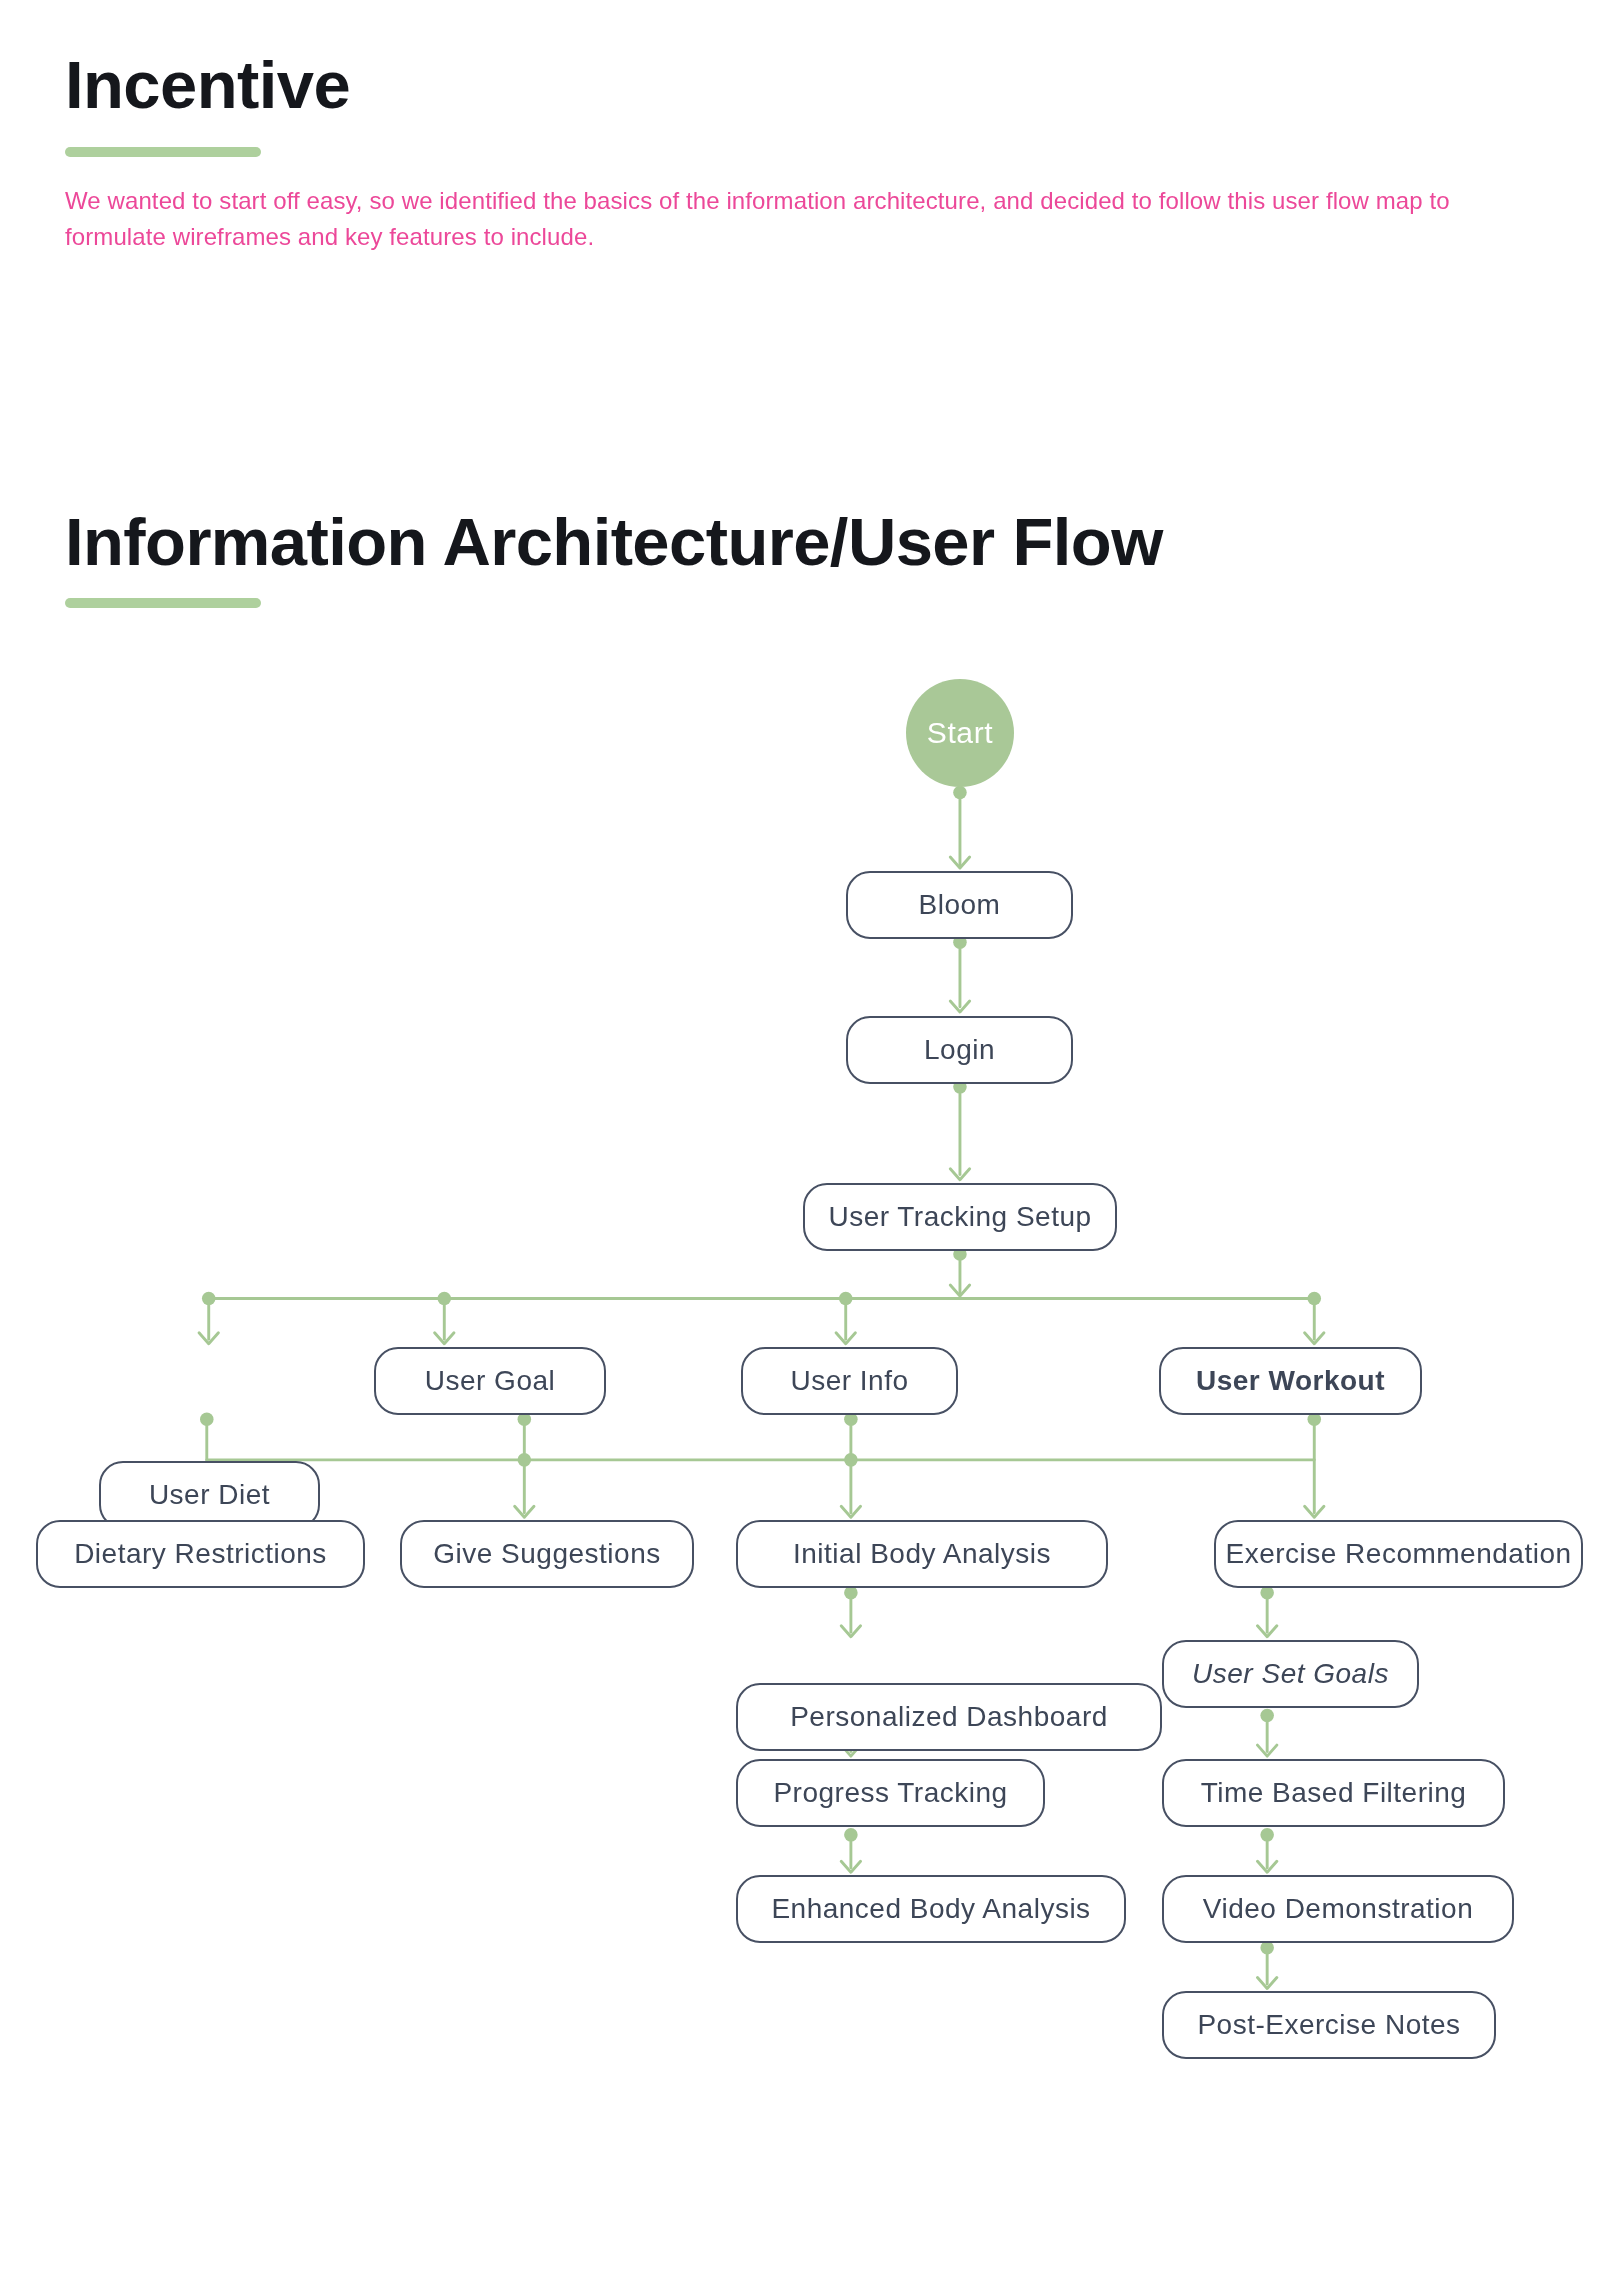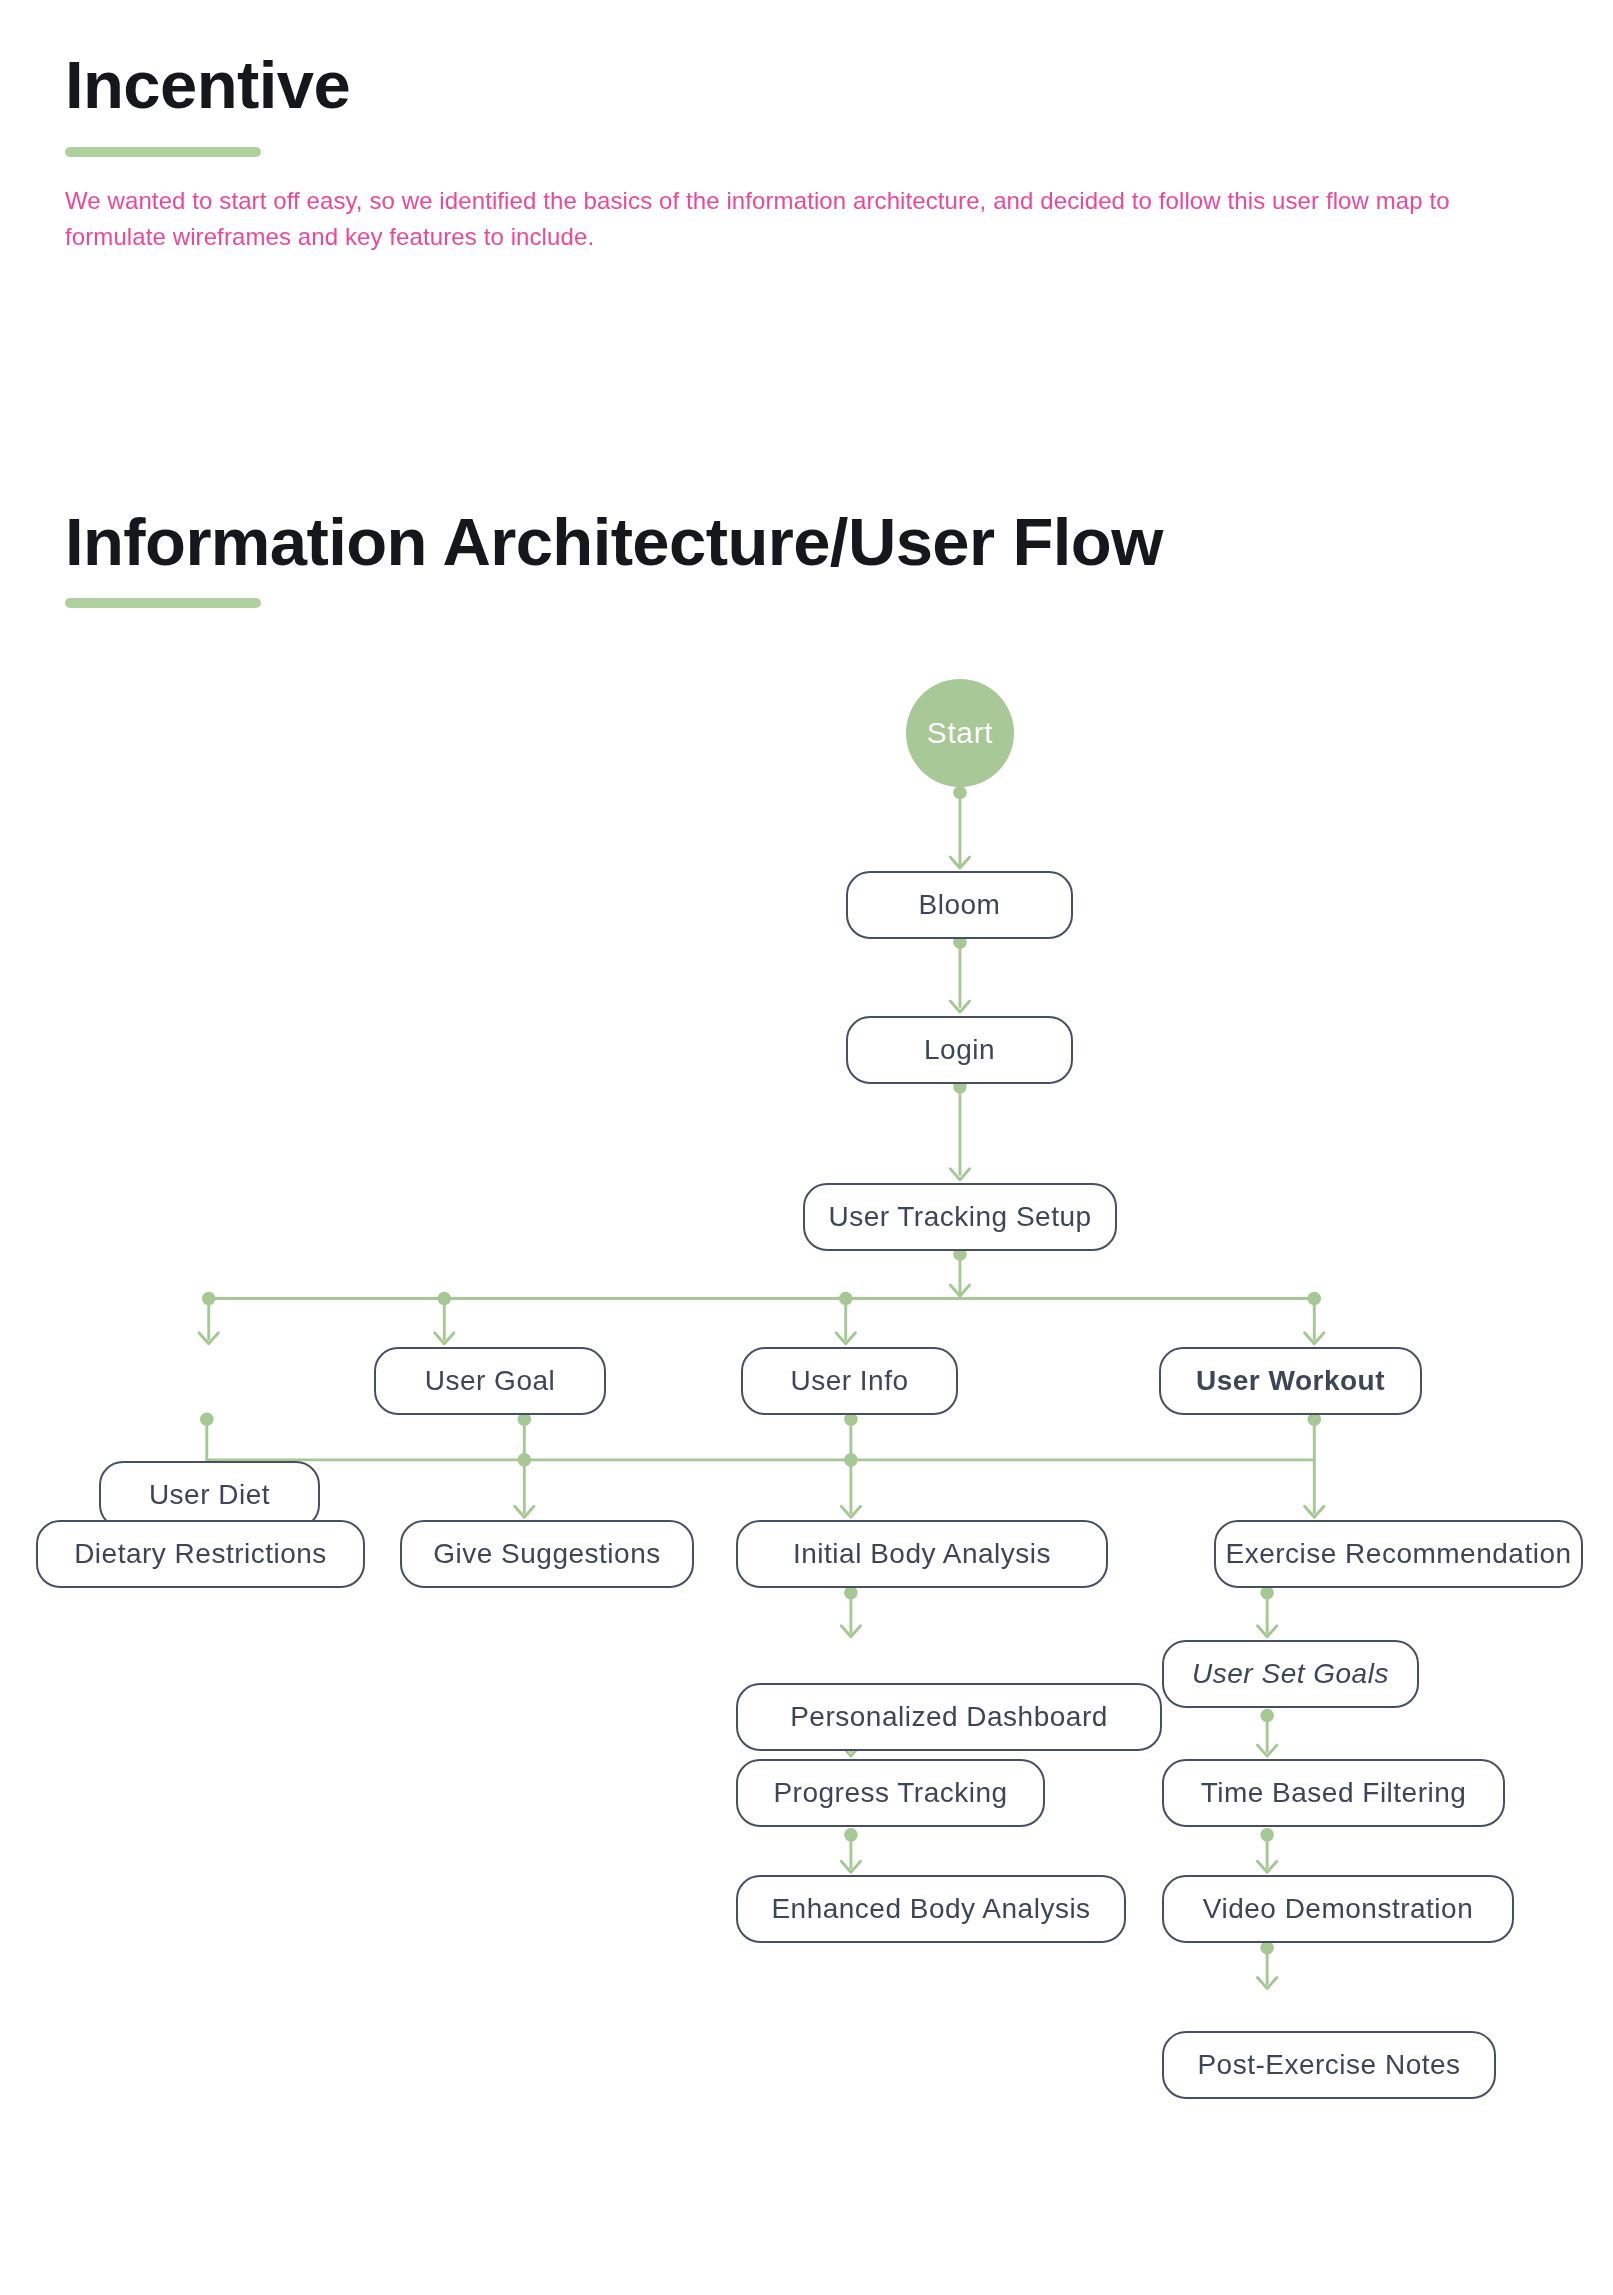--- a/index.html
+++ b/index.html
@@ -28,21 +28,21 @@
   .n-dietary{left:36px;top:1520px;width:329px;}
   .n-suggestions{left:400px;top:1520px;width:294px;}
   .n-iba{left:736px;top:1520px;width:372px;}
   .n-exrec{left:1214px;top:1520px;width:369px;}
   .n-pd{left:736px;top:1640px;width:426px;margin-top:43px;}
   .n-usg{left:1162px;top:1640px;width:257px;font-style:italic;}
   .n-pt{left:736px;top:1759px;width:309px;}
   .n-tbf{left:1162px;top:1759px;width:343px;}
   .n-eba{left:736px;top:1875px;width:390px;}
   .n-vd{left:1162px;top:1875px;width:352px;}
-  .n-pen{left:1162px;top:1991px;width:334px;margin-top:40px;}
+  .n-pen{left:1162px;top:1991px;width:334px;}
 </style>
 </head>
 <body>
 
 <div class="page">
 
   <div class="h1" style="top:48px;">Incentive</div>
   <div class="accent-bar" style="top:147px;"></div>
   <div class="para">We wanted to start off easy, so we identified the basics of the information architecture, and decided to follow this user flow map to formulate wireframes and key features to include.</div>
 

